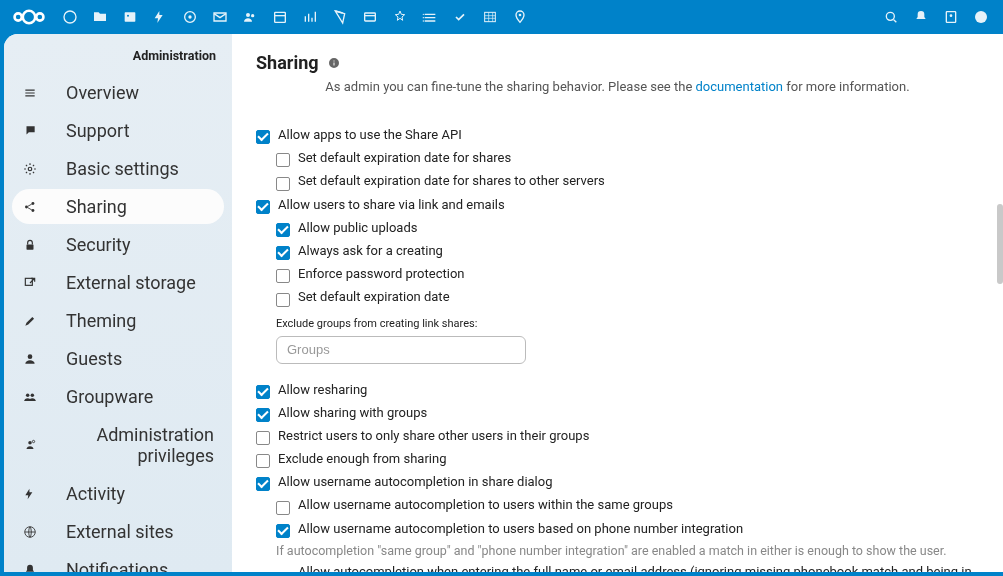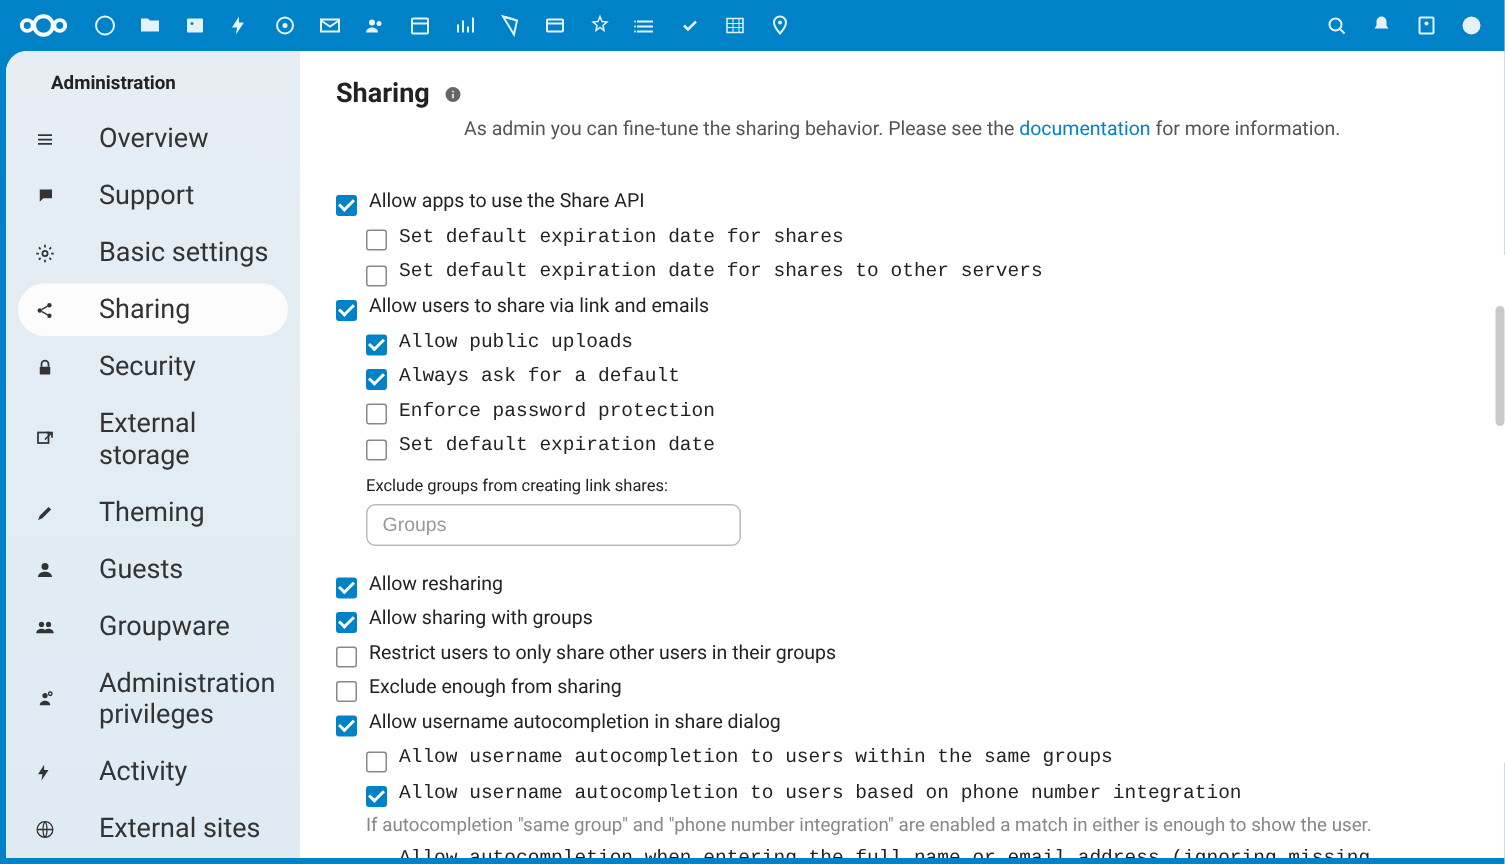--- a/index.html
+++ b/index.html
@@ -5,38 +5,38 @@
 * { box-sizing: border-box; margin: 0; padding: 0; }
 body { font-family: -apple-system, BlinkMacSystemFont, "Segoe UI", Roboto, Arial, sans-serif; font-size: 13px; color: #222; background: #0082c9; width: 1003px; height: 576px; overflow: hidden; }
 .topbar { height: 34px; background: #0082c9; display: flex; align-items: center; padding: 0 8px; }
 .logo { width: 42px; display: flex; align-items: center; justify-content: center; }
 .logo svg { width: 32px; height: 18px; }
 .app-icons { display: flex; align-items: center; gap: 2px; margin-left: 6px; flex: 1; }
 .app-icons .ic, .right-icons .ic { width: 28px; height: 28px; display: flex; align-items: center; justify-content: center; cursor: pointer; }
 .ic svg { width: 16px; height: 16px; fill: #fff; opacity: 0.9; }
 .right-icons { display: flex; align-items: center; gap: 2px; }
 .workarea { position: absolute; top: 34px; left: 4px; right: 0; bottom: 4px; background: #fff; border-top-left-radius: 14px; display: flex; overflow: hidden; }
-.sidebar { width: 196px; background: linear-gradient(180deg, #e6eef4 0%, #dfeaf2 100%); padding: 14px 8px 8px 8px; overflow-y: auto; flex-shrink: 0; }
+.sidebar { width: 228px; background: linear-gradient(180deg, #e6eef4 0%, #dfeaf2 100%); padding: 14px 8px 8px 8px; overflow-y: auto; flex-shrink: 0; text-align: right; }
 .sidebar-title { font-weight: 700; font-size: 12.5px; color: #222; padding: 0 8px 12px 22px; }
 .sidebar-item { display: flex; align-items: center; gap: 28px; padding: 7px 10px; border-radius: 18px; cursor: pointer; color: #333; font-size: 18px; margin-bottom: 3px; }
 .sidebar-item.active { background: #fcfcfc; }
 .sidebar-item .sic { width: 16px; height: 16px; display: flex; align-items: center; justify-content: center; flex-shrink: 0; }
 .sidebar-item .sic svg { width: 14px; height: 14px; fill: #333; }
 .content { flex: 1; padding: 18px 24px; overflow-y: auto; position: relative; }
 .content-scroll-indicator { position: absolute; right: 0; top: 170px; width: 6px; height: 80px; background: #c9c9c9; border-radius: 3px; }
 h1 { font-size: 18px; font-weight: 700; display: inline-flex; align-items: center; gap: 8px; margin-bottom: 6px; }
 h1 .info-icon { width: 14px; height: 14px; display: inline-flex; align-items: center; justify-content: center; cursor: pointer; }
 h1 .info-icon svg { width: 12px; height: 12px; fill: #666; }
 .desc { color: #555; font-size: 13px; margin-bottom: 32px; text-align: center; }
 .desc a { color: #0082c9; text-decoration: none; }
 .chk-row { display: flex; align-items: flex-end; gap: 8px; margin: 5px 0; line-height: 1.4; }
 .chk { width: 14px; height: 14px; border: 1px solid #888; border-radius: 2px; background: #fff; flex-shrink: 0; display: flex; align-items: center; justify-content: center; cursor: pointer; margin-top: 1px; }
 .chk.checked { background: #0082c9; border-color: #0082c9; }
 .chk.checked::after { content: ""; width: 8px; height: 4px; border: 2px solid #fff; border-top: none; border-right: none; transform: rotate(-45deg) translate(1px,-1px); }
-.indent-1 { margin-left: 20px; font-family: Liberation Mono, monospace; }
+.indent-1 { margin-left: 20px; }
 .sub-label { color: #222; }
 .field-label { font-size: 11px; color: #222; margin: 10px 0 6px 20px; }
 .groups-input { margin-left: 20px; width: 250px; height: 28px; border: 1px solid #bbb; border-radius: 6px; padding: 0 10px; font-size: 13px; color: #333; outline: none; margin-bottom: 12px; }
 .groups-input::placeholder { color: #999; }
 .hint { color: #888; font-size: 12.5px; margin: 4px 0 4px 20px; font-style: normal; }
 </style>
 </head>
 <body>
 
 <div class="topbar">
@@ -335,21 +335,21 @@
           <span class="chk"></span>
           <span class="sub-label">Set default expiration date for shares to other servers</span>
         </div><div class="chk-row">
           <span class="chk checked"></span>
           <span class="sub-label">Allow users to share via link and emails</span>
         </div><div class="chk-row indent-1">
           <span class="chk checked"></span>
           <span class="sub-label">Allow public uploads</span>
         </div><div class="chk-row indent-1">
           <span class="chk checked"></span>
-          <span class="sub-label">Always ask for a default</span>
+          <span class="sub-label">Always ask for a creating</span>
         </div><div class="chk-row indent-1">
           <span class="chk"></span>
           <span class="sub-label">Enforce password protection</span>
         </div><div class="chk-row indent-1">
           <span class="chk"></span>
           <span class="sub-label">Set default expiration date</span>
         </div><div class="field-label">Exclude groups from creating link shares:</div><input class="groups-input" placeholder="Groups" style=""><div class="chk-row">
           <span class="chk checked"></span>
           <span class="sub-label">Allow resharing</span>
         </div><div class="chk-row">

